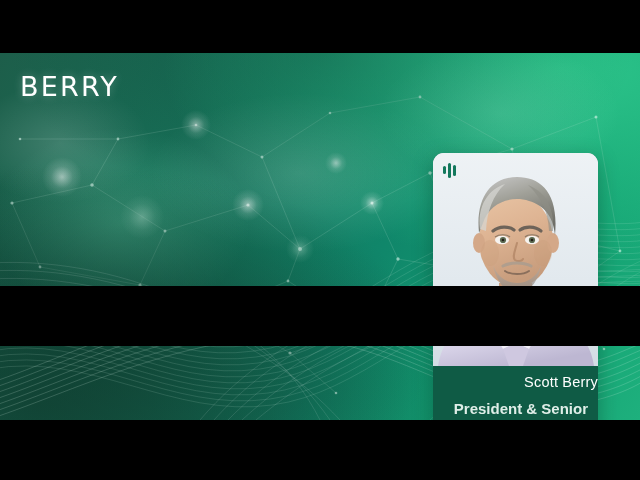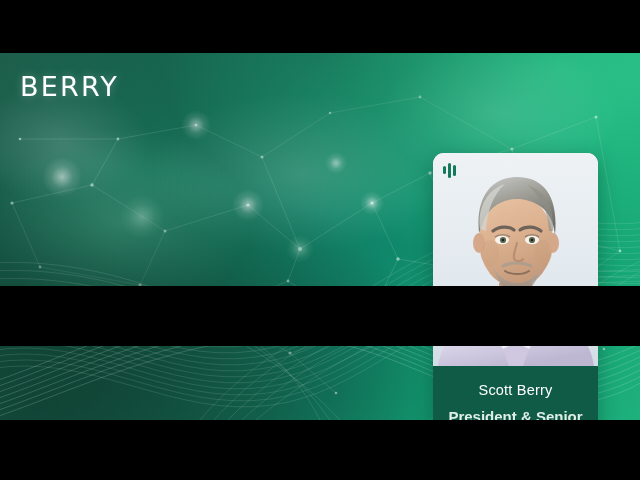--- a/index.html
+++ b/index.html
@@ -105,22 +105,22 @@
   .wave-icon i:nth-child(2){ height:15px; }
   .wave-icon i:nth-child(3){ height:11px; }
 
   
   .portrait { position:absolute; inset:0; }
 
   .card-caption {
     position:absolute; left:0; bottom:0;
     width:100%; height:75px;
     background:#0f5b45;
-    text-align:center;
-    padding-top:14px;
+    text-align:right;
+    padding-top:6px;
   }
   .guest-name {
     color:#ffffff;
     font-size:14.5px; font-weight:400;
     letter-spacing:0.2px;
     line-height:1.4;
   }
   .guest-role {
     margin-top:6px;
     color:#dfeee8;

